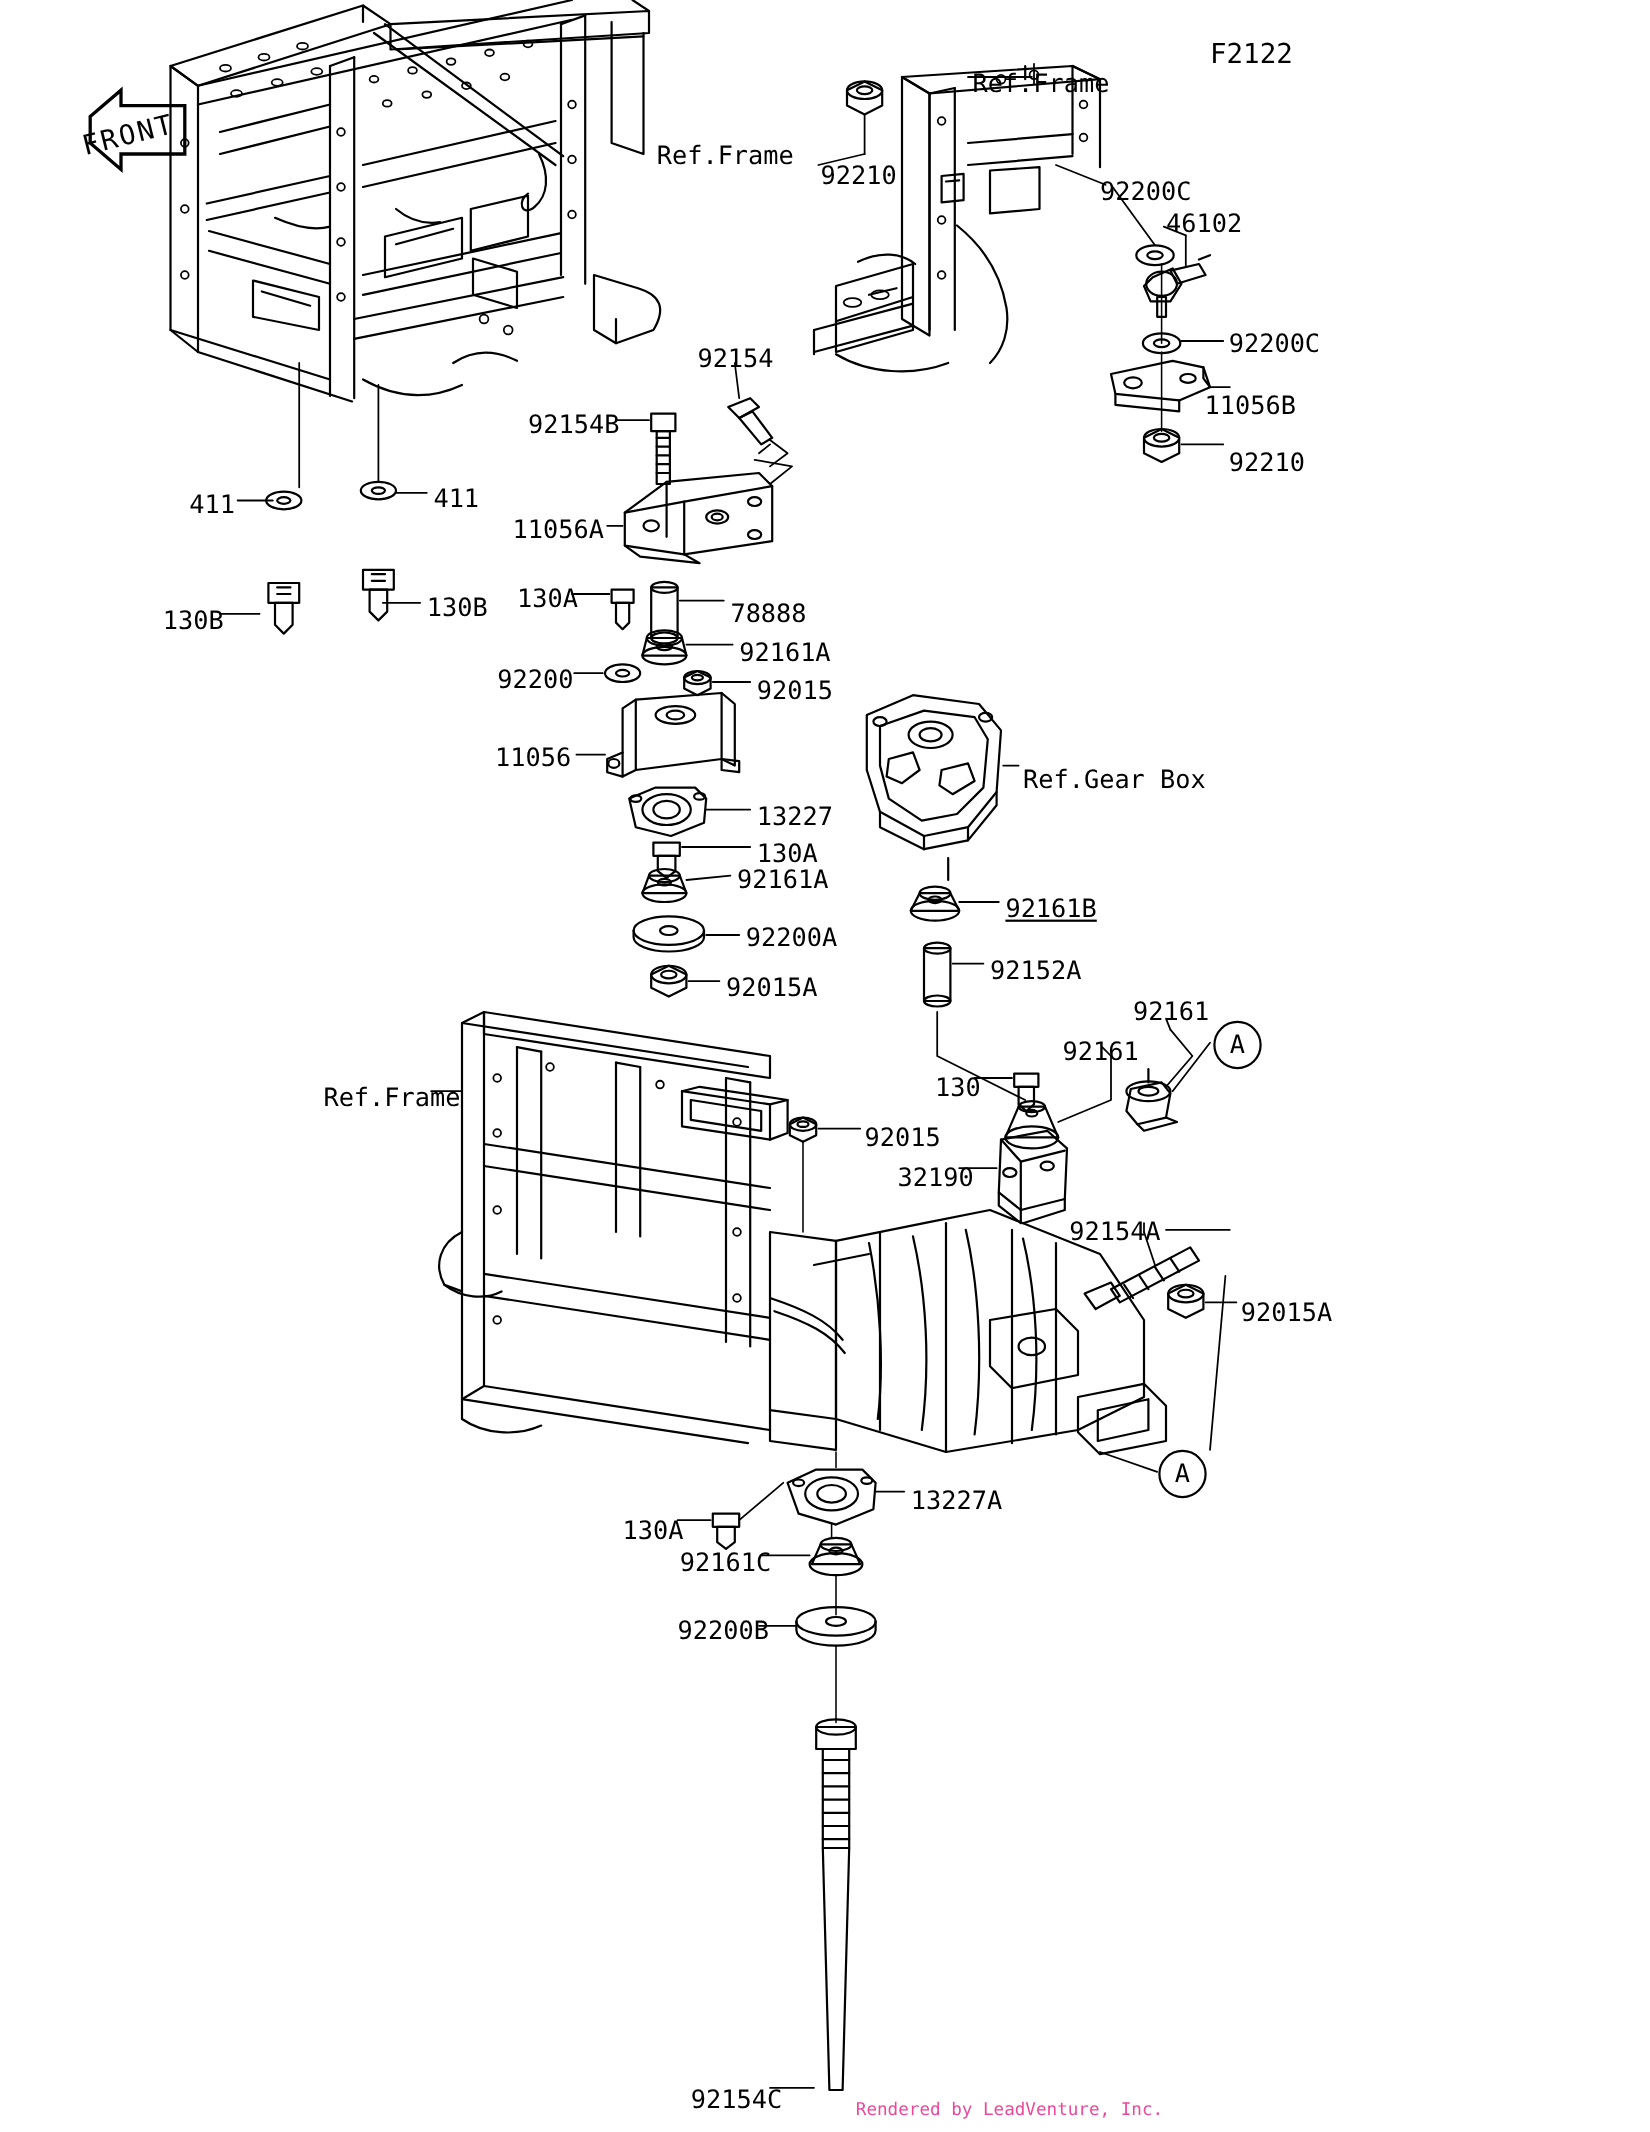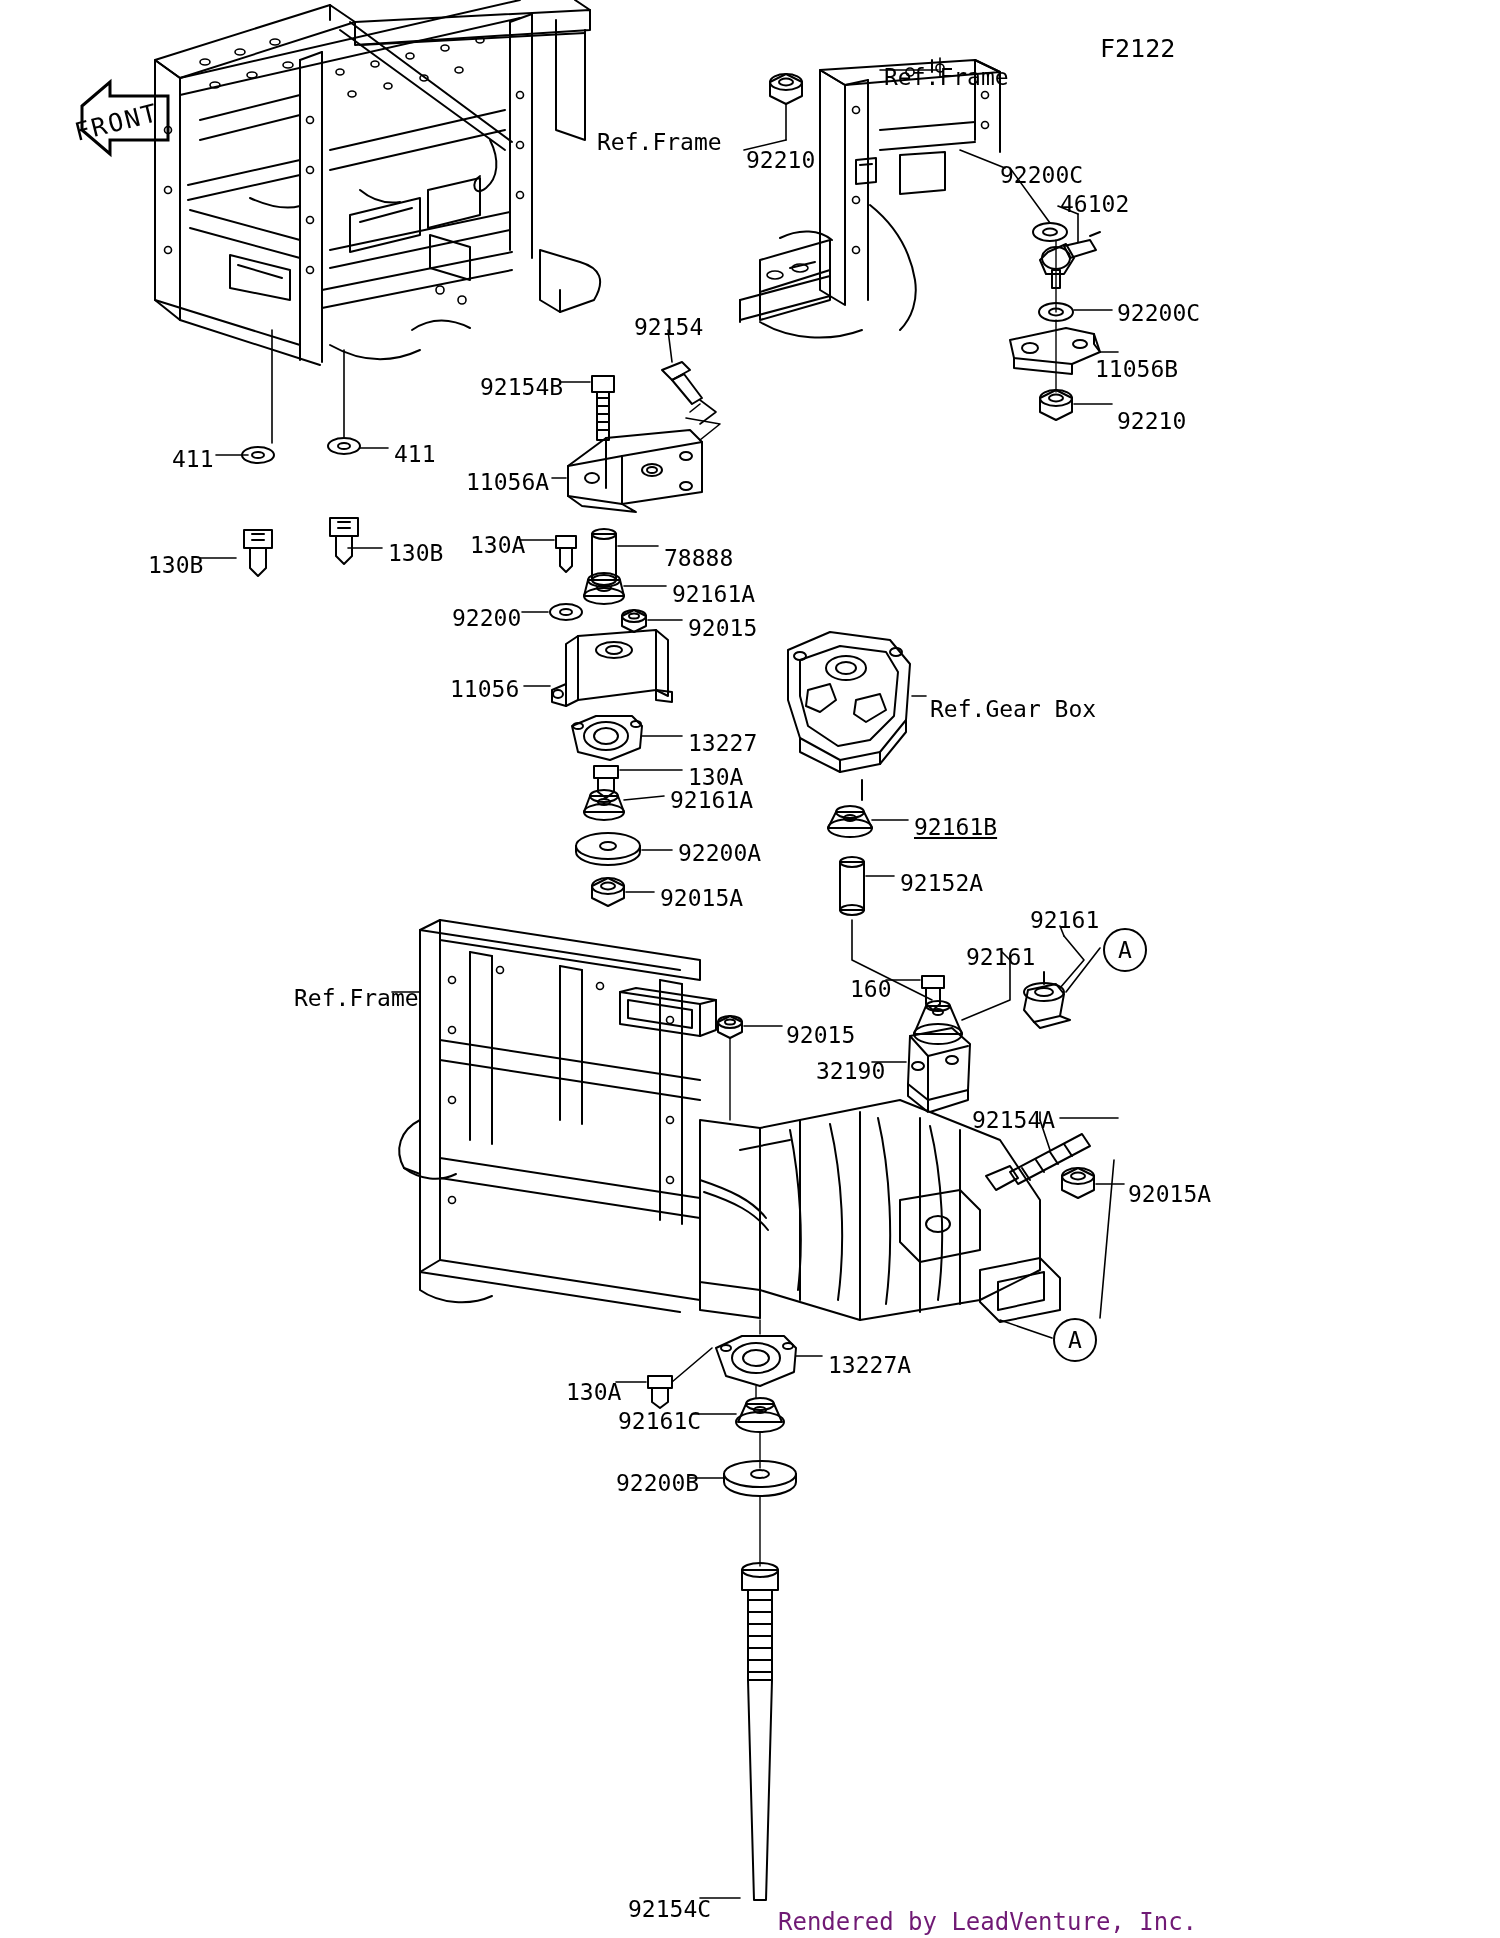--- a/index.html
+++ b/index.html
@@ -41,22 +41,22 @@
   .wm-v {
     position: absolute;
     font-family: "Liberation Serif", serif;
     color: #f0f0f0;
     font-size: 150px;
     user-select: none;
   }
   .credit {
     position: absolute;
     font-family: "DejaVu Sans Mono", monospace;
-    font-size: 24px;
-    color: #701a75;
+    font-size: 16px;
+    color: #ec4899;
     white-space: nowrap;
   }
   .diagcode {
     position: absolute;
     font-family: "DejaVu Sans Mono", monospace;
     font-size: 25px;
     color: #000000;
   }
   .front-arrow {
     position: absolute;
@@ -674,21 +674,21 @@
       <div class="label" style="left: 688px; top: 730px;">13227</div>
       <div class="label" style="left: 688px; top: 764px;">130A</div>
       <div class="label" style="left: 670px; top: 787px;">92161A</div>
       <div class="label" style="left: 914px; top: 814px; text-decoration: underline;">92161B</div>
       <div class="label" style="left: 678px; top: 840px;">92200A</div>
       <div class="label" style="left: 900px; top: 870px;">92152A</div>
       <div class="label" style="left: 660px; top: 885px;">92015A</div>
       <div class="label" style="left: 1030px; top: 907px;">92161</div>
       <div class="label" style="left: 966px; top: 944px;">92161</div>
       <div class="label" style="left: 294px; top: 985px;">Ref.Frame</div>
-      <div class="label" style="left: 850px; top: 976px;">160</div>
+      <div class="label" style="left: 850px; top: 976px;">130</div>
       <div class="label" style="left: 786px; top: 1022px;">92015</div>
       <div class="label" style="left: 816px; top: 1058px;">32190</div>
       <div class="label" style="left: 972px; top: 1107px;">92154A</div>
       <div class="label" style="left: 1128px; top: 1181px;">92015A</div>
       <div class="label" style="left: 828px; top: 1352px;">13227A</div>
       <div class="label" style="left: 566px; top: 1379px;">130A</div>
       <div class="label" style="left: 618px; top: 1408px;">92161C</div>
       <div class="label" style="left: 616px; top: 1470px;">92200B</div>
       <div class="label" style="left: 628px; top: 1896px;">92154C</div>
     </div>

